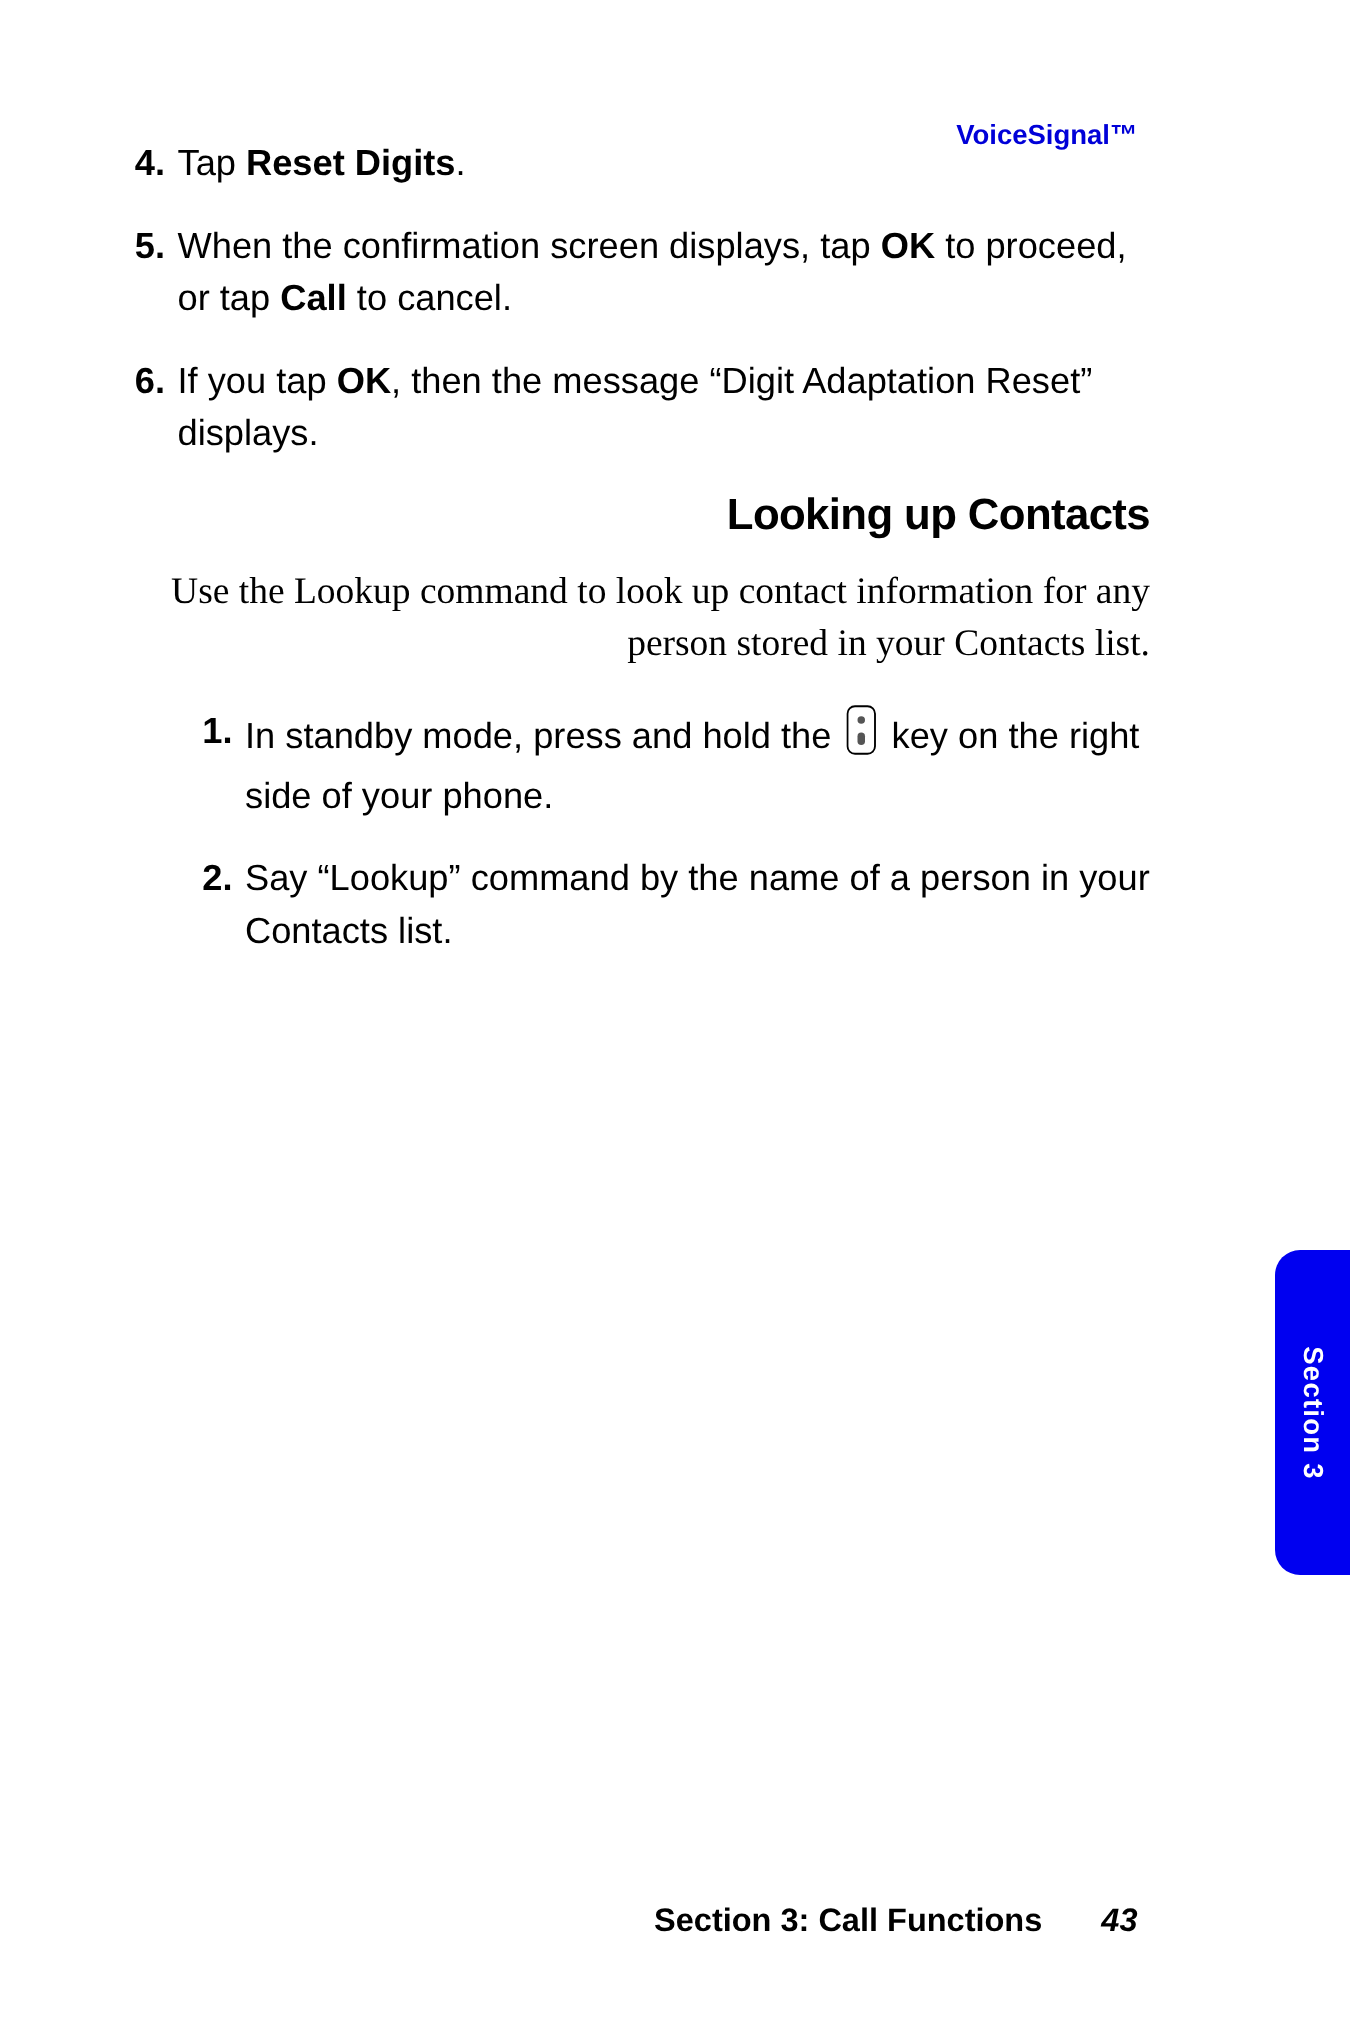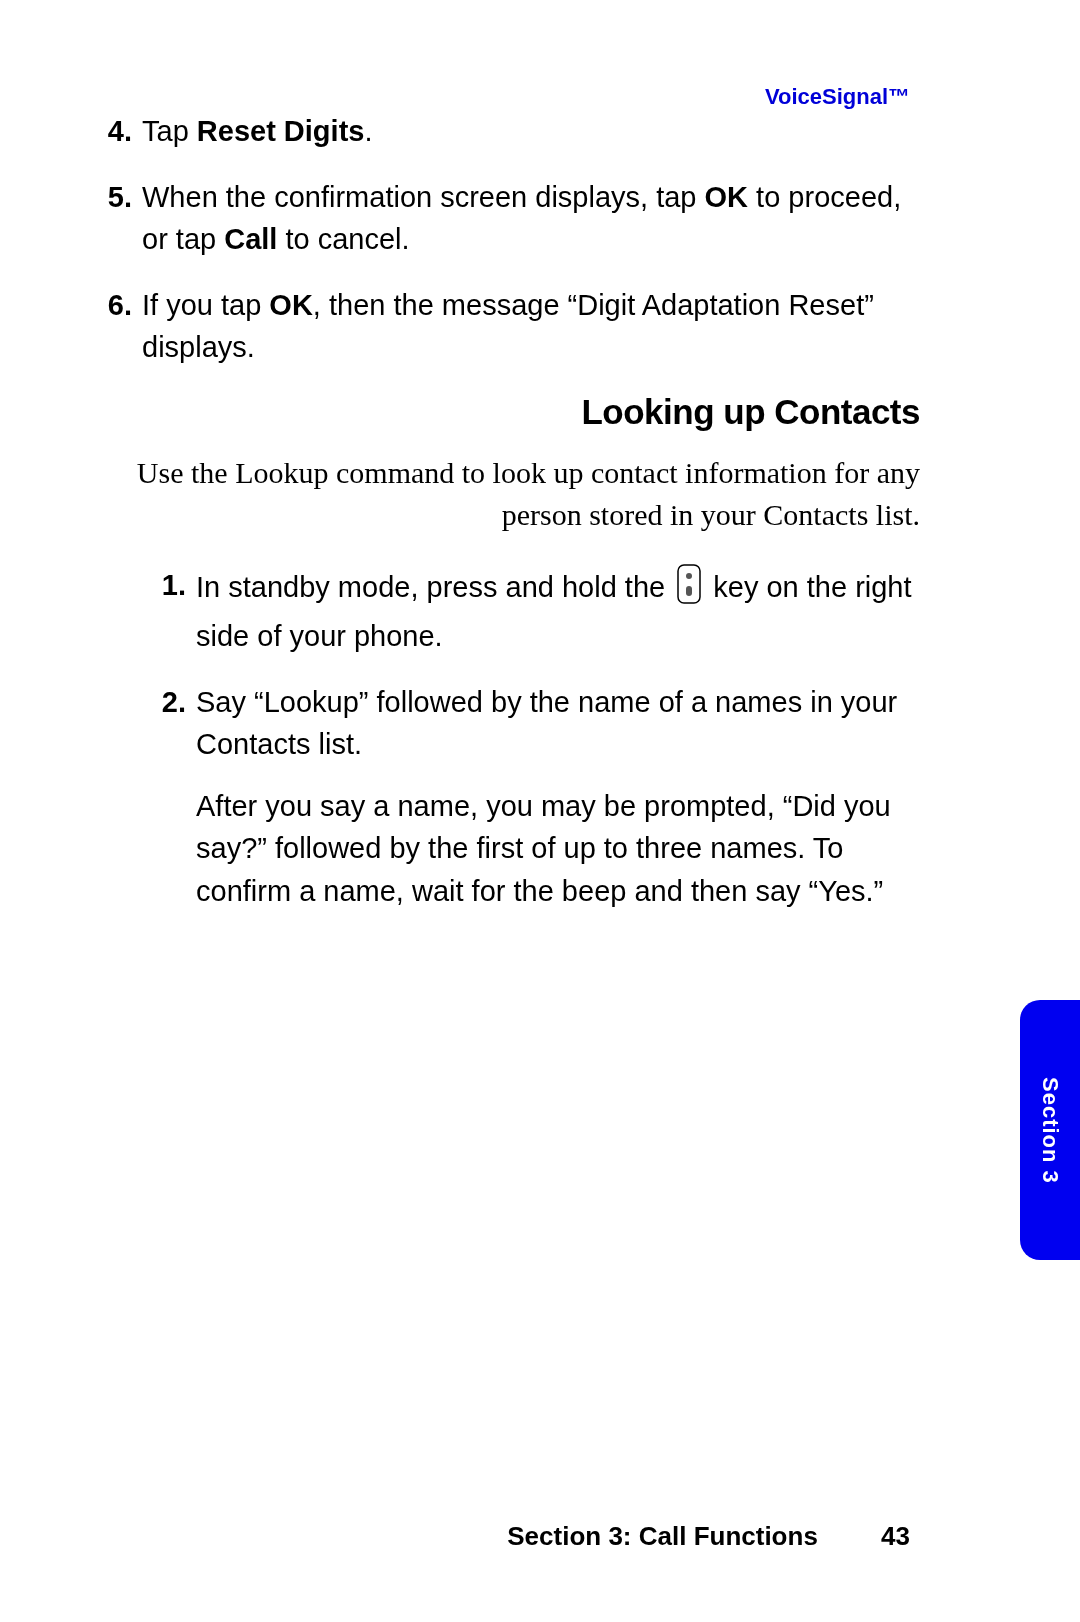--- a/index.html
+++ b/index.html
@@ -10,21 +10,21 @@
     body {
       width: 1080px;
       height: 1622px;
       background: #fff;
       position: relative;
       font-family: Arial, Helvetica, sans-serif;
       color: #000;
     }
     .header-link {
       position: absolute;
-      top: 84px;
+      top: 95px;
       right: 170px;
       font-size: 22px;
       font-weight: bold;
       color: #0000d8;
     }
     .content {
       position: absolute;
       top: 110px;
       left: 100px;
       width: 820px;
@@ -77,21 +77,22 @@
       margin: 0 4px;
     }
     .footer {
       position: absolute;
       bottom: 70px;
       right: 170px;
       font-size: 26px;
       font-weight: bold;
     }
     .footer .pg {
-      margin-left: 56px;
+      margin-left: 40px;
+      font-style: italic;
     }
     .side-tab {
       position: absolute;
       right: 0;
       top: 1000px;
       width: 60px;
       height: 260px;
       background: #0000f0;
       border-top-left-radius: 20px;
       border-bottom-left-radius: 20px;
@@ -149,22 +150,21 @@
               <rect x="9" y="22" width="6" height="10" rx="3" fill="#555"></rect>
             </svg>
           </span>
           <span> key on the right side of your phone.</span>
         </span>
       </span>
     </li>
     <li class="num-item">
       <span class="num">2.</span>
       <span class="body">
-        <span>Say “Lookup” followed by the name of a names in your Contacts list.</span>
-        <div class="step-para">After you say a name, you may be prompted, “Did you say?” followed by the first of up to three names. To confirm a name, wait for the beep and then say “Yes.”</div>
+        <span>Say “Lookup” command by the name of a person in your Contacts list.</span>
       </span>
     </li>
   </ol>
 
 </div>
 
 <div class="side-tab">
   <span class="lbl">Section 3</span>
 </div>
 

